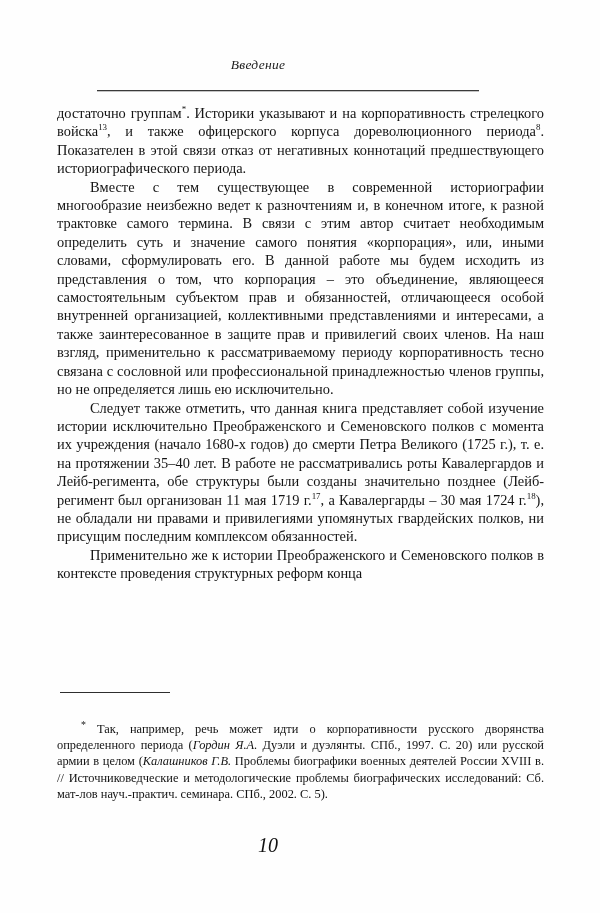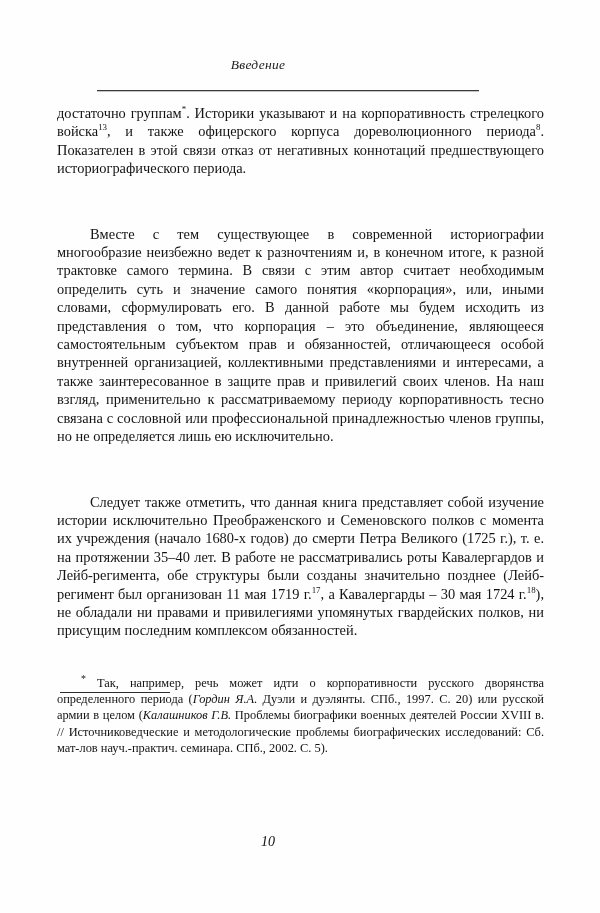--- a/index.html
+++ b/index.html
@@ -61,41 +61,40 @@
     text-justify: inter-word;
     color: #131313;
     -webkit-font-smoothing: antialiased;
   }
   #body-text p {
     margin: 0;
     text-indent: 0;
   }
   #body-text p.indent {
     text-indent: 33px;
-    margin-top: 47px;
   }
   sup {
     font-size: 0.62em;
     vertical-align: super;
     line-height: 0;
   }
 
   
   .fn-rule {
     position: absolute;
     top: 692px;
     left: 60px;
     width: 110px;
     height: 1px;
     background: #2e2e2e;
   }
   #footnote {
     position: absolute;
     left: 57px;
-    top: 675px;
+    top: 721px;
     width: 487px;
     font-size: 12.4px;
     line-height: 16.2px;
     text-align: justify;
     text-justify: inter-word;
     color: #131313;
   }
   #footnote p {
     margin: 0;
     text-indent: 24px;
@@ -108,37 +107,38 @@
   .ital { font-style: italic; }
 
   
   .folio {
     position: absolute;
     top: 834px;
     left: 0;
     width: 536px;
     text-align: center;
     font-style: italic;
-    font-size: 14px;
+    font-size: 20px;
     color: #111111;
   }
 </style>
 </head>
 <body>
 
 <div id="page">
 
   <div class="running-head">Введение</div>
 
   <div class="head-rule"></div>
 
   <div id="body-text">
       <p><span>достаточно группам</span><sup>*</sup><span>. Историки указывают и на корпоративность стрелецкого войска</span><sup>13</sup><span>, и также офицерского корпуса дореволюционного периода</span><sup>8</sup><span>. Показателен в этой связи отказ от негативных коннотаций предшествующего историографического периода.</span></p>
       <p class="indent"><span>Вместе с тем существующее в современной историографии многообразие неизбежно ведет к разночтениям и, в конечном итоге, к разной трактовке самого термина. В связи с этим автор считает необходимым определить суть и значение самого понятия «корпорация», или, иными словами, сформулировать его. В данной работе мы будем исходить из представления о том, что корпорация – это объединение, являющееся самостоятельным субъектом прав и обязанностей, отличающееся особой внутренней организацией, коллективными представлениями и интересами, а также заинтересованное в защите прав и привилегий своих членов. На наш взгляд, применительно к рассматриваемому периоду корпоративность тесно связана с сословной или профессиональной принадлежностью членов группы, но не определяется лишь ею исключительно.</span></p>
       <p class="indent"><span>Следует также отметить, что данная книга представляет собой изучение истории исключительно Преображенского и Семеновского полков с момента их учреждения (начало 1680-х годов) до смерти Петра Великого (1725 г.), т. е. на протяжении 35–40 лет. В работе не рассматривались роты Кавалергардов и Лейб-регимента, обе структуры были созданы значительно позднее (Лейб-регимент был организован 11 мая 1719 г.</span><sup>17</sup><span>, а Кавалергарды – 30 мая 1724 г.</span><sup>18</sup><span>), не обладали ни правами и привилегиями упомянутых гвардейских полков, ни присущим последним комплексом обязанностей.</span></p>
+      <p class="indent"><span>Применительно же к истории Преображенского и Семеновского полков в контексте проведения структурных реформ конца</span></p>
     </div>
 
   <div class="fn-rule"></div>
 
   <div id="footnote">
       <p><span class="fn-marker">*</span><span> Так, например, речь может идти о корпоративности русского дворянства определенного периода (</span><span class="ital">Гордин Я.А.</span><span> Дуэли и дуэлянты. СПб., 1997. С. 20) или русской армии в целом (</span><span class="ital">Калашников Г.В.</span><span> Проблемы биографики военных деятелей России XVIII в. // Источниковедческие и методологические проблемы биографических исследований: Сб. мат-лов науч.-практич. семинара. СПб., 2002. С. 5).</span></p>
     </div>
 
   <div class="folio">10</div>
 

